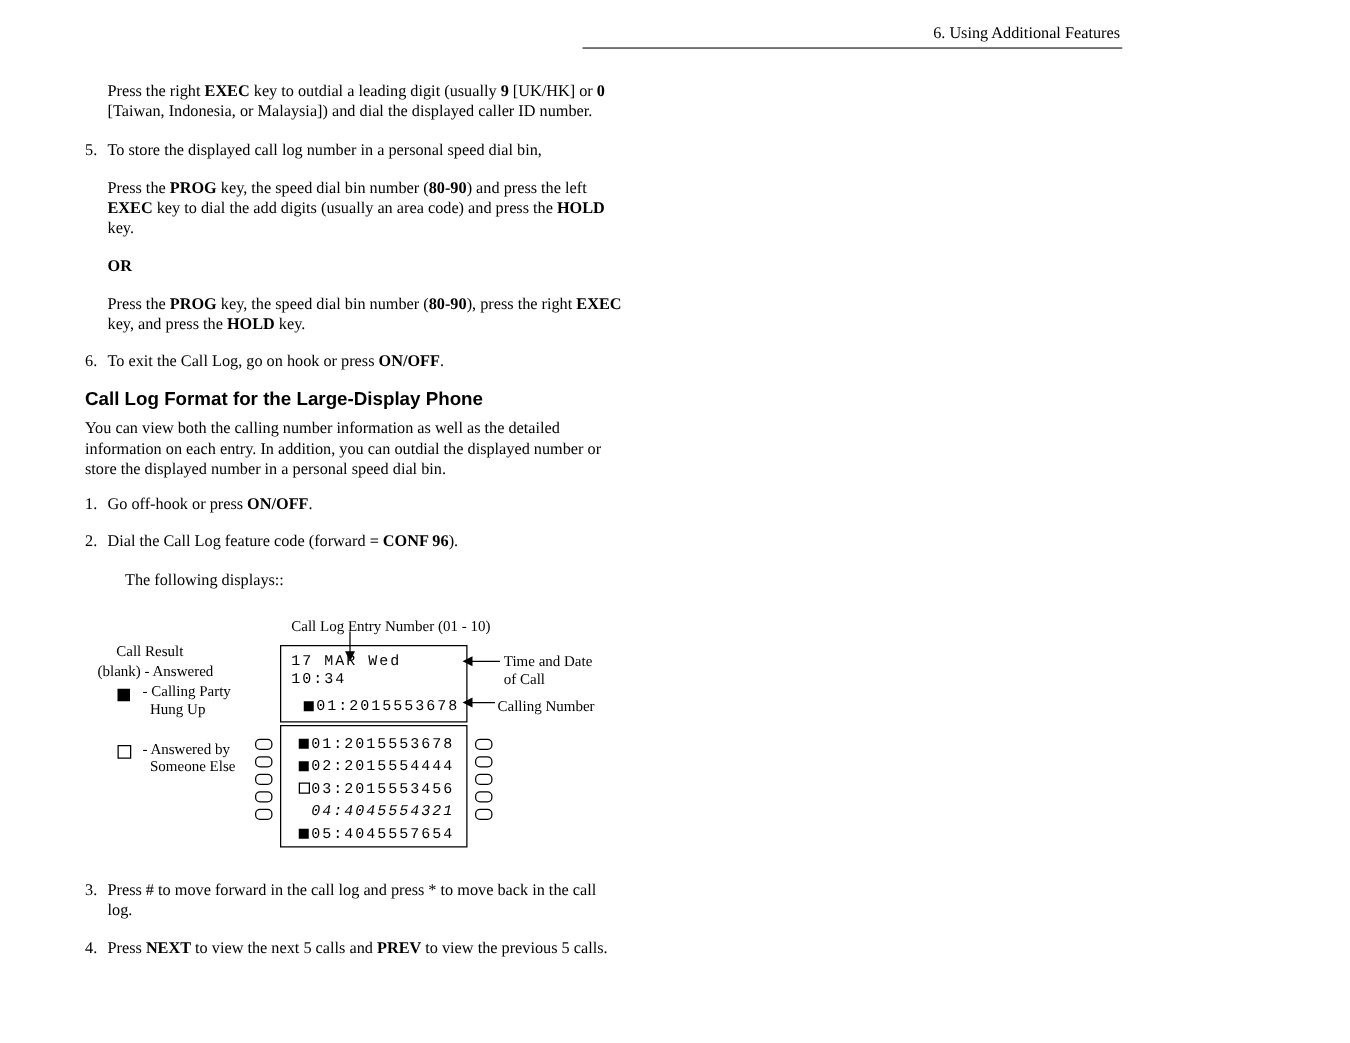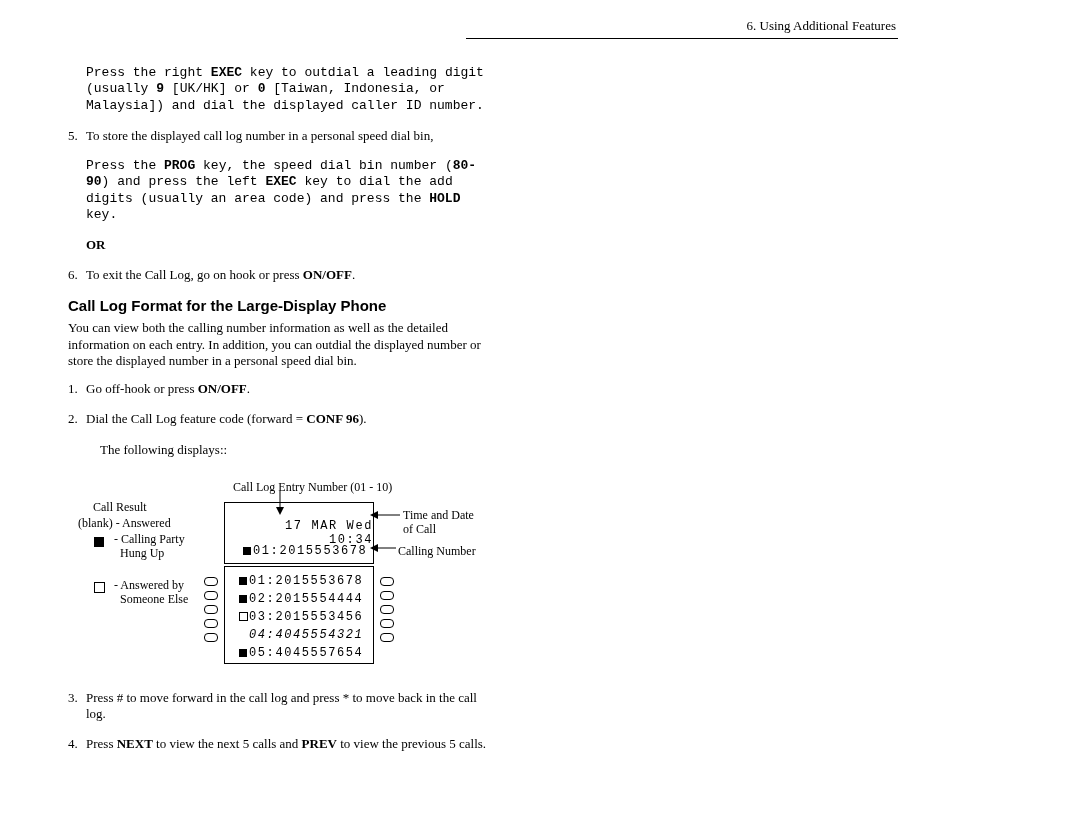--- a/index.html
+++ b/index.html
@@ -33,21 +33,20 @@
   }
   .content {
     clear: both;
     width: 430px;
     margin-left: 0;
   }
   .para {
     margin: 0 0 14px 16px;
     line-height: 1.25;
     margin-left: 18px;
-    font-family: Liberation Mono, monospace;
   }
   .para-num {
     margin: 0 0 14px 0;
     line-height: 1.25;
     display: flex;
   }
   .para-num .num {
     width: 18px;
     flex: 0 0 18px;
   }
@@ -165,20 +164,23 @@
       <div class="num">5.</div>
       <div class="txt">To store the displayed call log number in a personal speed dial bin,</div>
     </div>
 
     <p class="para">
       <span>Press the  </span><b>PROG</b><span> key, the speed dial bin number (</span><b>80-90</b><span>) and press the left </span><b>EXEC</b><span> key to dial the add digits (usually an area code) and press the </span><b>HOLD</b><span> key.</span>
     </p>
 
     <p class="or">OR</p>
 
+    <p class="para">
+      <span>Press the </span><b>PROG</b><span> key, the speed dial bin number (</span><b>80-90</b><span>), press the right </span><b>EXEC</b><span> key, and press the </span><b>HOLD</b><span> key.</span>
+    </p>
 
     <div class="para-num">
       <div class="num">6.</div>
       <div class="txt">
         <span>To exit the Call Log, go on hook or press </span><b>ON/OFF</b><span>.</span>
       </div>
     </div>
 
     <h3 class="section">Call Log Format for the Large-Display Phone</h3>
     <p style="margin:0 0 12px 0;line-height:1.25;">You can view both the calling number information as well as the detailed information on each entry. In addition, you can outdial the displayed number or store the displayed number in a personal speed dial bin.</p>
@@ -211,21 +213,21 @@
       <div class="fig-label" style="left:46px; top:66px;white-space:pre;">  Hung Up</div>
       <div class="fig-label" style="left:26px; top:100px;"><span class="legend-square-open"></span></div>
       <div class="fig-label" style="left:46px; top:98px;white-space:pre;">- Answered by</div>
       <div class="fig-label" style="left:46px; top:112px;white-space:pre;">  Someone Else</div>
 
       <div class="fig-label" style="left:335px; top:28px;">Time and Date</div>
       <div class="fig-label" style="left:335px; top:42px;">of Call</div>
       <div class="fig-label" style="left:330px; top:64px;">Calling Number</div>
 
       <div class="phone-box" style="left:156px; top:22px; width:148px; height:60px;">
-        <div class="mono" style="position:absolute;left:8px;top:16px;text-align:right;">17 MAR  Wed  10:34</div>
+        <div class="mono" style="position:absolute;left:8px;top:5px;">17 MAR  Wed  10:34</div>
         <div style="position:absolute;left:18px;top:40px;">
           <span class="small-square-filled"></span><span class="mono">01:2015553678</span>
         </div>
 
         <svg style="position:absolute;left:50px;top:-12px;" width="10" height="24">
           <line x1="5" y1="0" x2="5" y2="18" stroke="#000"></line>
           <polygon points="1,16 9,16 5,24" fill="#000"></polygon>
         </svg>
       </div>
 

